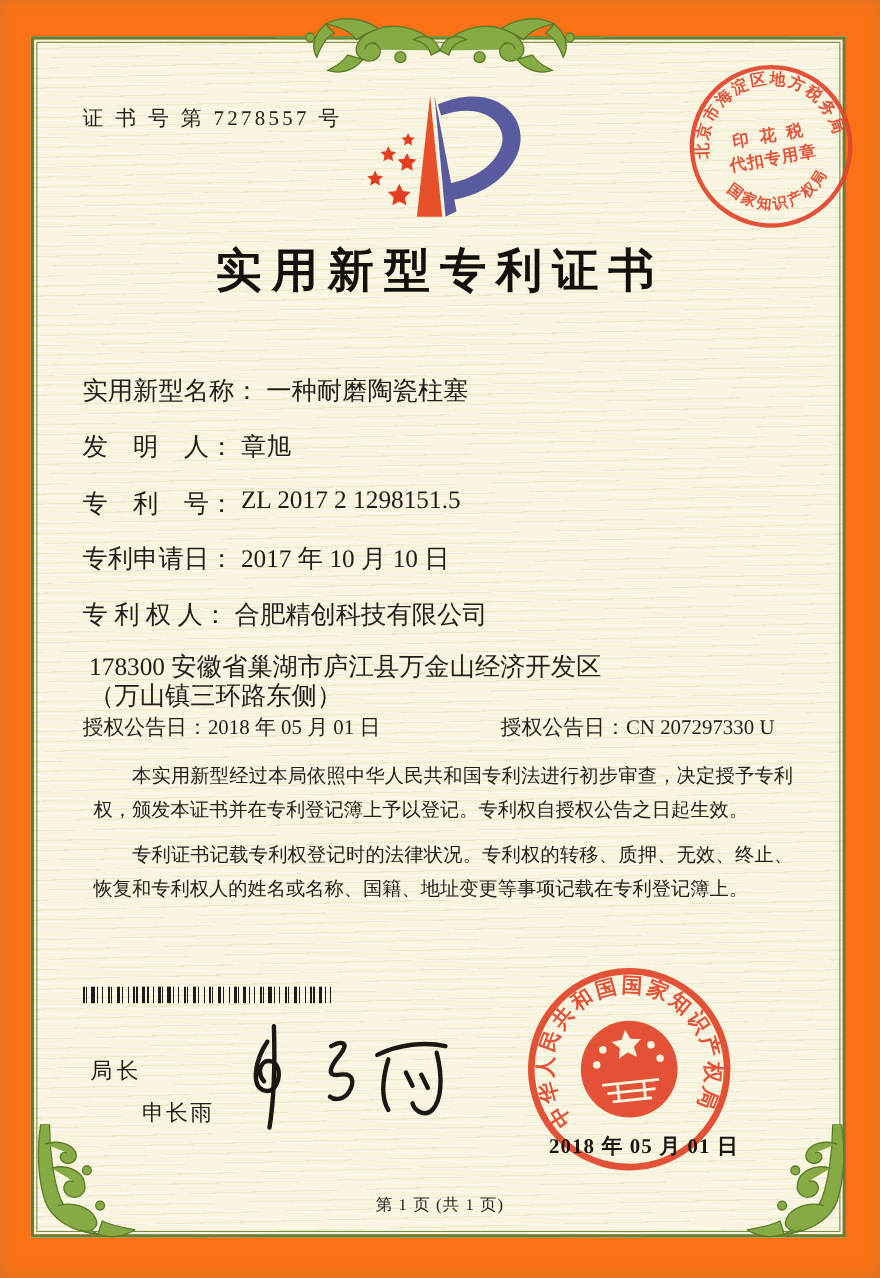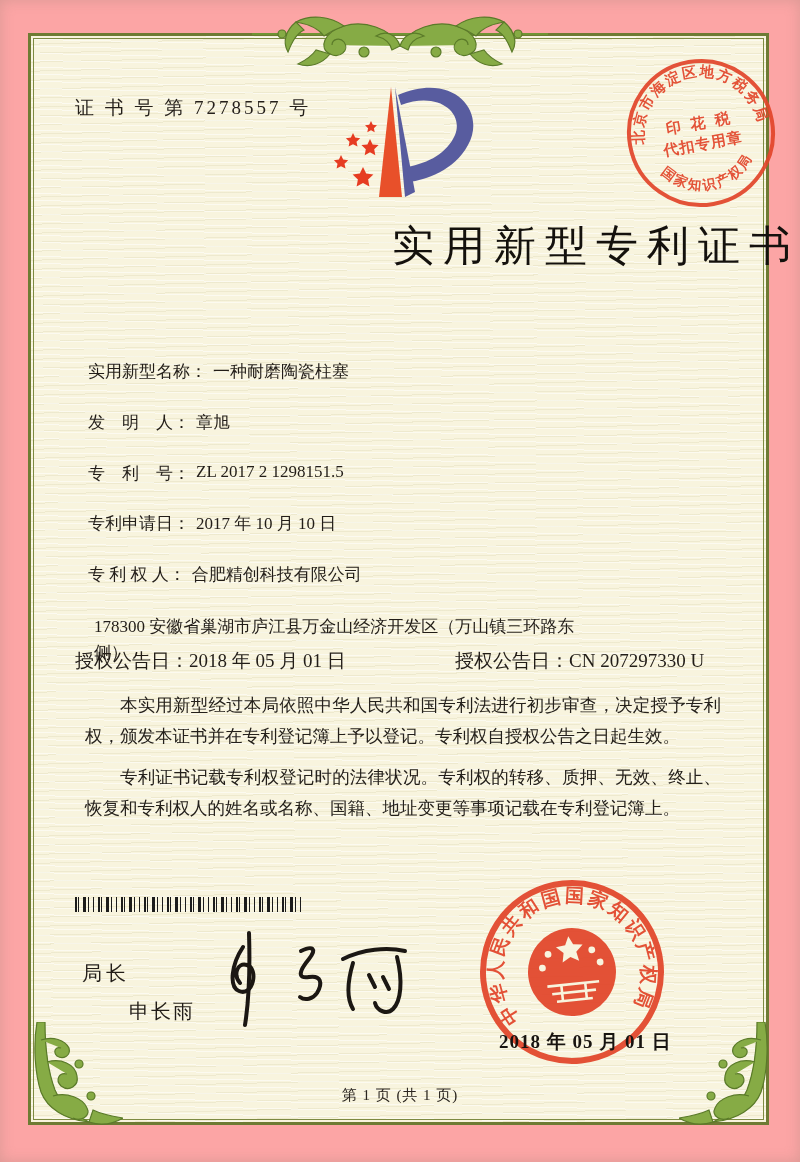--- a/index.html
+++ b/index.html
@@ -1,31 +1,31 @@
 <!DOCTYPE html>
 <html><head>
 <meta charset="utf-8">
 <style>
   html,body{margin:0;padding:0;}
   body{background:#e8e6e0;font-family:"Liberation Serif","DejaVu Serif",serif;}
-  .sheet{position:relative;width:800px;height:1162px;margin:0 auto;background:#fca5a5;overflow:hidden;
+  .sheet{position:relative;width:800px;height:1162px;margin:0 auto;background:#f97316;overflow:hidden;
          box-shadow:inset 0 0 14px rgba(120,115,95,.25);}
   
   .paper-inner{position:absolute;left:28px;top:33px;width:741px;height:1092px;
     background-color:#f8f4de;
     background-image:
       repeating-linear-gradient(1.2deg, rgba(255,255,255,.55) 0 1px, rgba(255,255,255,0) 1px 7px),
       repeating-linear-gradient(-1.4deg, rgba(176,168,110,.14) 0 1px, rgba(176,168,110,0) 1px 9px);}
   .frame{position:absolute;left:28px;top:33px;width:735px;height:1086px;border:3px solid #6e7b33;}
   .frame::after{content:"";position:absolute;inset:2px;border:1px solid #7d8a41;}
   .abs{position:absolute;}
   .cert-no{left:75px;top:95px;font-size:19px;color:#241f1a;letter-spacing:3px;}
-  .title{left:0;right:0;top:218px;text-align:right;font-size:42px;font-weight:normal;
+  .title{left:0;right:0;top:218px;text-align:center;font-size:42px;font-weight:bold;
          letter-spacing:9px;color:#14110d;}
-  .row{left:88px;width:660px;font-size:17px;color:#221d18;display:flex;margin-top:20px;}
+  .row{left:75px;width:660px;font-size:23px;color:#221d18;display:flex;}
   .row .lbl{white-space:pre;}
   .row .val{margin-left:6px;}
   .fr1{top:340px}.fr2{top:391px}.fr3{top:442px}.fr4{top:492px}.fr5{top:543px}
   .fr6{top:594px}
   .fr6 .val{width:505px;line-height:26px;}
   .grant-date{left:75px;top:648px;font-size:19px;color:#221d18;text-align:center;}
   .grant-no{left:455px;top:648px;font-size:19px;color:#221d18;}
   .bodytext{left:75px;top:680px;width:656px;}
   .bodytext p{margin:10px;text-indent:2em;font-size:17.5px;line-height:31px;color:#24201b;
               text-align:justify;}

